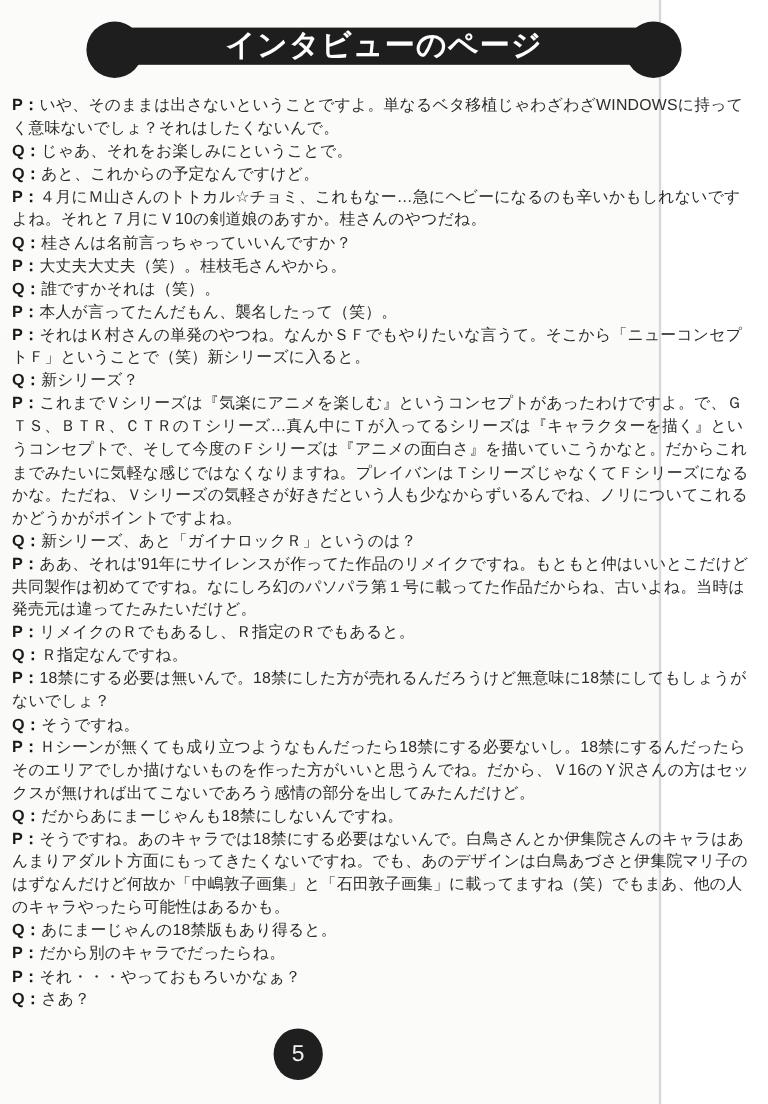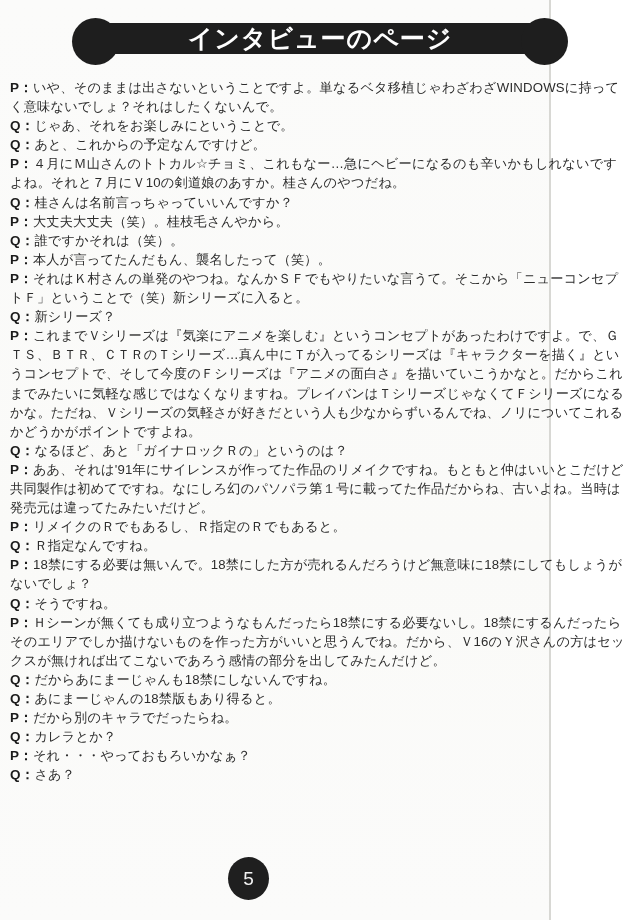--- a/index.html
+++ b/index.html
@@ -82,31 +82,31 @@
       <p><span class="spk">Q：</span><span>じゃあ、それをお楽しみにということで。</span></p>
       <p><span class="spk">Q：</span><span>あと、これからの予定なんですけど。</span></p>
       <p><span class="spk">P：</span><span>４月にＭ山さんのトトカル☆チョミ、これもなー…急にヘビーになるのも辛いかもしれないですよね。それと７月にＶ10の剣道娘のあすか。桂さんのやつだね。</span></p>
       <p><span class="spk">Q：</span><span>桂さんは名前言っちゃっていいんですか？</span></p>
       <p><span class="spk">P：</span><span>大丈夫大丈夫（笑）。桂枝毛さんやから。</span></p>
       <p><span class="spk">Q：</span><span>誰ですかそれは（笑）。</span></p>
       <p><span class="spk">P：</span><span>本人が言ってたんだもん、襲名したって（笑）。</span></p>
       <p><span class="spk">P：</span><span>それはＫ村さんの単発のやつね。なんかＳＦでもやりたいな言うて。そこから「ニューコンセプトＦ」ということで（笑）新シリーズに入ると。</span></p>
       <p><span class="spk">Q：</span><span>新シリーズ？</span></p>
       <p><span class="spk">P：</span><span>これまでＶシリーズは『気楽にアニメを楽しむ』というコンセプトがあったわけですよ。で、ＧＴＳ、ＢＴＲ、ＣＴＲのＴシリーズ…真ん中にＴが入ってるシリーズは『キャラクターを描く』というコンセプトで、そして今度のＦシリーズは『アニメの面白さ』を描いていこうかなと。だからこれまでみたいに気軽な感じではなくなりますね。プレイバンはＴシリーズじゃなくてＦシリーズになるかな。ただね、Ｖシリーズの気軽さが好きだという人も少なからずいるんでね、ノリについてこれるかどうかがポイントですよね。</span></p>
-      <p><span class="spk">Q：</span><span>なるほど、あと「ガイナロックＲの」というのは？</span></p>
+      <p><span class="spk">Q：</span><span>新シリーズ、あと「ガイナロックＲ」というのは？</span></p>
       <p><span class="spk">P：</span><span>ああ、それは'91年にサイレンスが作ってた作品のリメイクですね。もともと仲はいいとこだけど共同製作は初めてですね。なにしろ幻のパソパラ第１号に載ってた作品だからね、古いよね。当時は発売元は違ってたみたいだけど。</span></p>
       <p><span class="spk">P：</span><span>リメイクのＲでもあるし、Ｒ指定のＲでもあると。</span></p>
       <p><span class="spk">Q：</span><span>Ｒ指定なんですね。</span></p>
       <p><span class="spk">P：</span><span>18禁にする必要は無いんで。18禁にした方が売れるんだろうけど無意味に18禁にしてもしょうがないでしょ？</span></p>
       <p><span class="spk">Q：</span><span>そうですね。</span></p>
       <p><span class="spk">P：</span><span>Ｈシーンが無くても成り立つようなもんだったら18禁にする必要ないし。18禁にするんだったらそのエリアでしか描けないものを作った方がいいと思うんでね。だから、Ｖ16のＹ沢さんの方はセックスが無ければ出てこないであろう感情の部分を出してみたんだけど。</span></p>
       <p><span class="spk">Q：</span><span>だからあにまーじゃんも18禁にしないんですね。</span></p>
+      <p><span class="spk">P：</span><span>そうですね。あのキャラでは18禁にする必要はないんで。白鳥さんとか伊集院さんのキャラはあんまりアダルト方面にもってきたくないですね。でも、あのデザインは白鳥あづさと伊集院マリ子のはずなんだけど何故か「中嶋敦子画集」と「石田敦子画集」に載ってますね（笑）でもまあ、他の人のキャラやったら可能性はあるかも。</span></p>
       <p><span class="spk">Q：</span><span>あにまーじゃんの18禁版もあり得ると。</span></p>
       <p><span class="spk">P：</span><span>だから別のキャラでだったらね。</span></p>
-      <p><span class="spk">Q：</span><span>カレラとか？</span></p>
       <p><span class="spk">P：</span><span>それ・・・やっておもろいかなぁ？</span></p>
       <p><span class="spk">Q：</span><span>さあ？</span></p>
       <p></p>
     </div>
 
   <div class="page-badge">
     <span>5</span>
   </div>
 
 </div>

